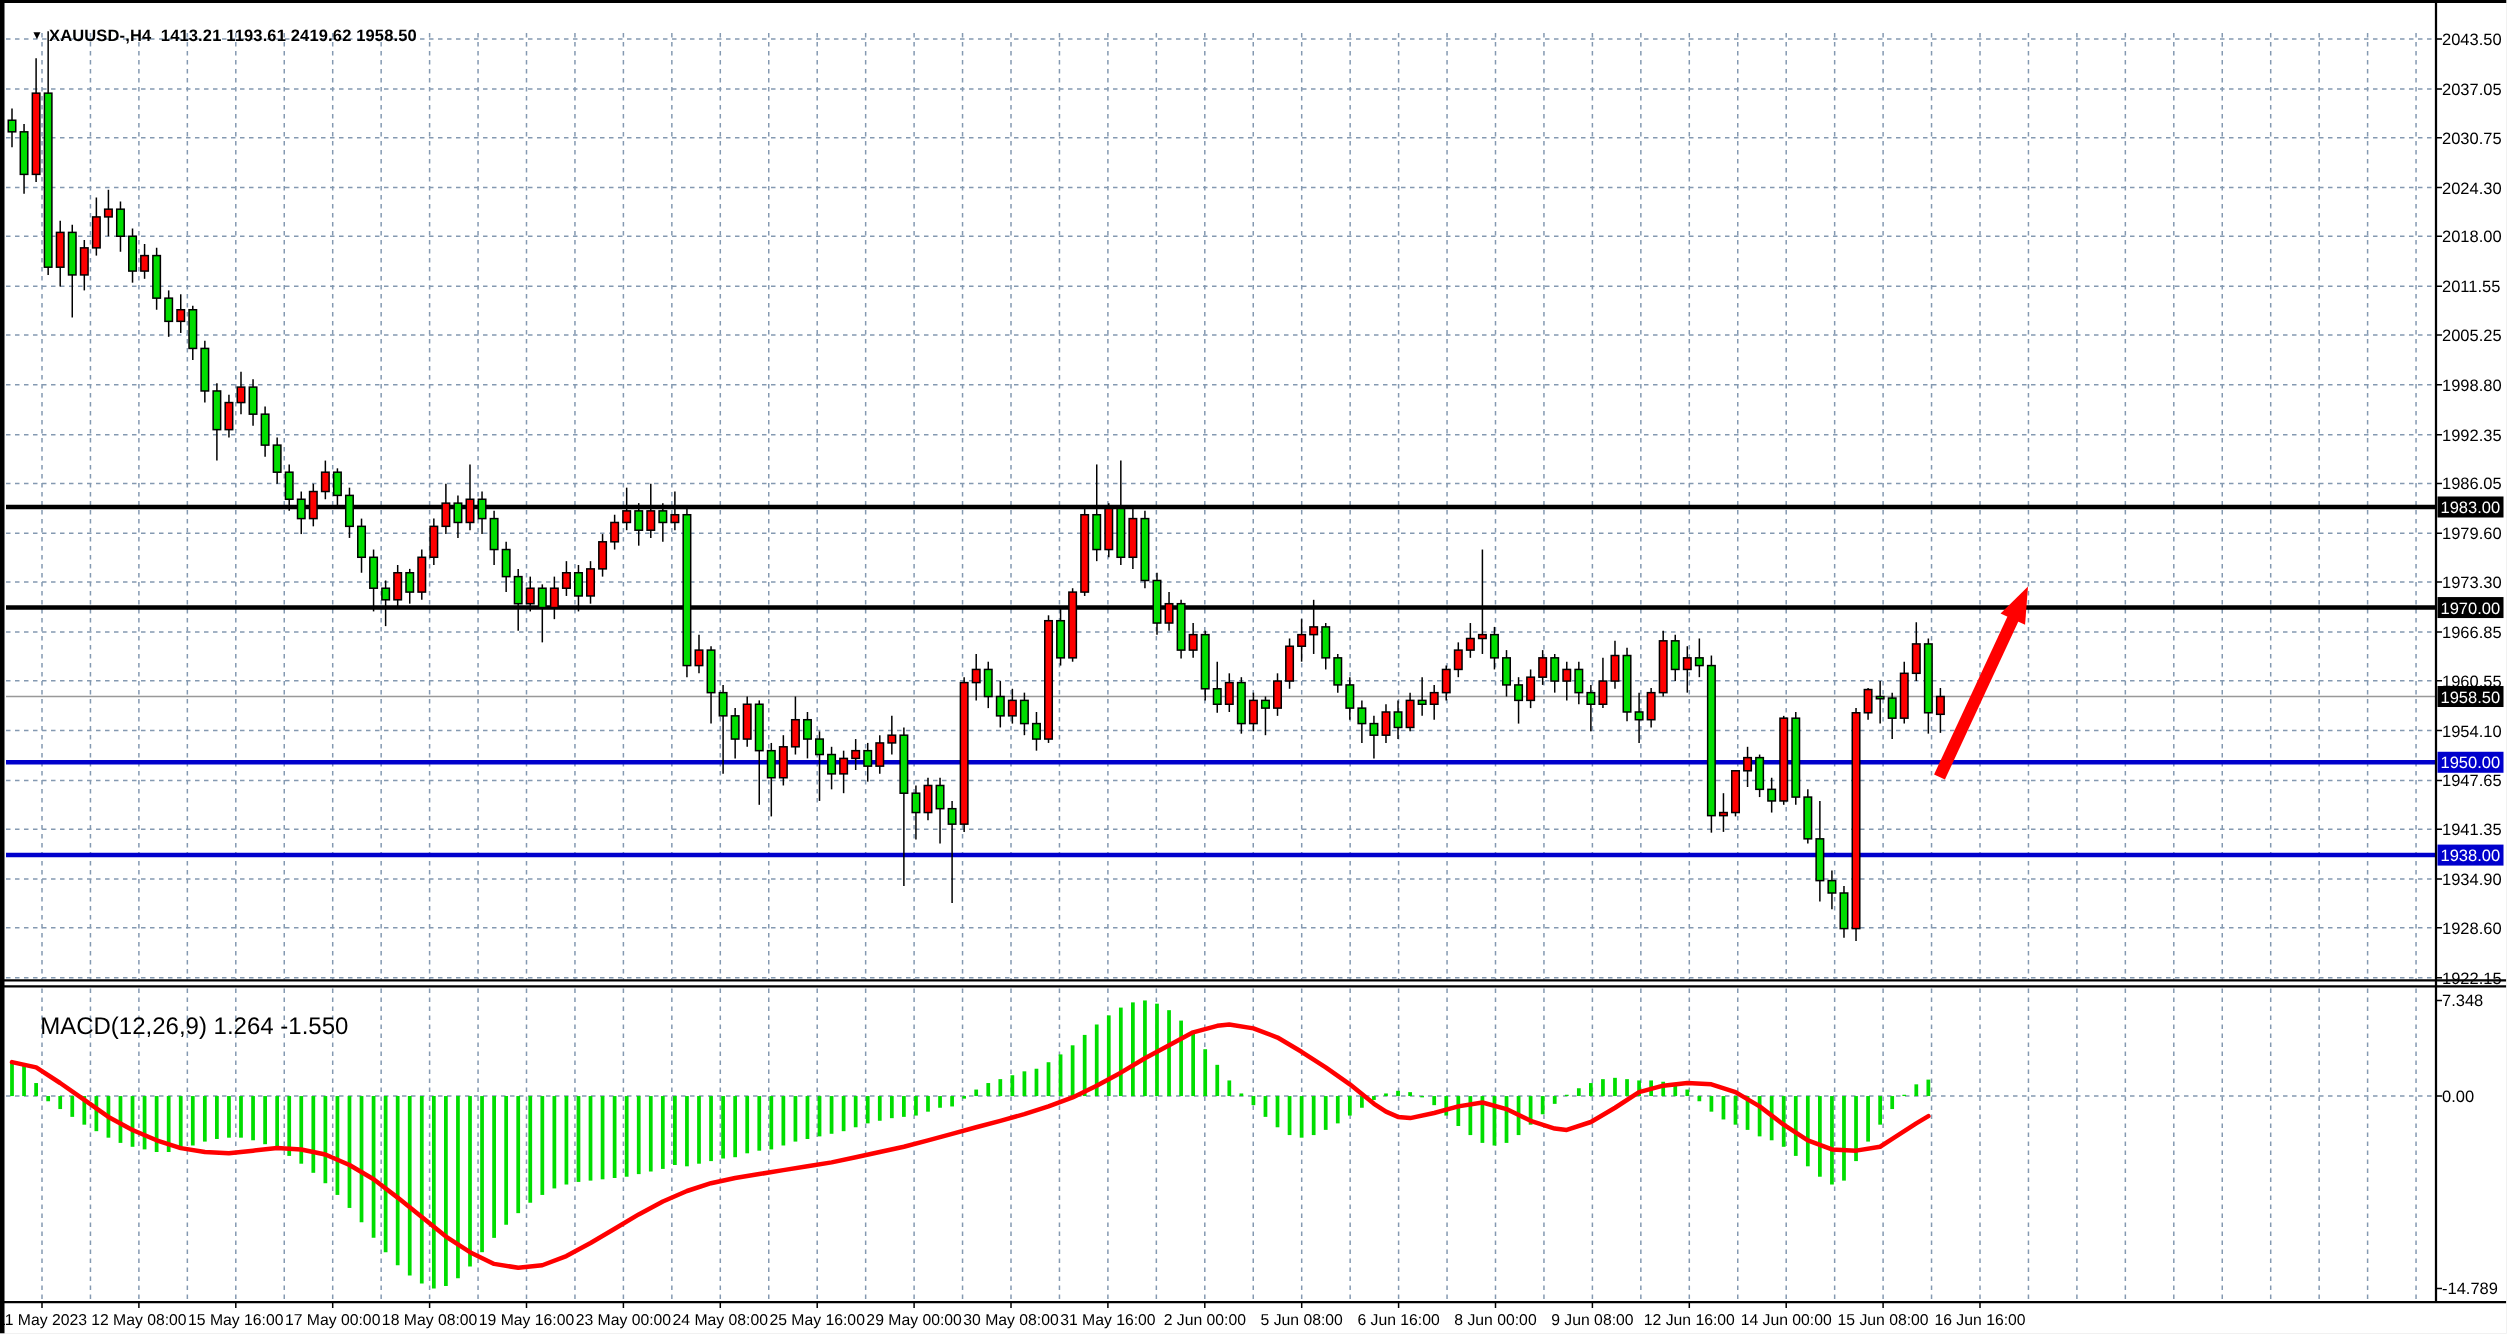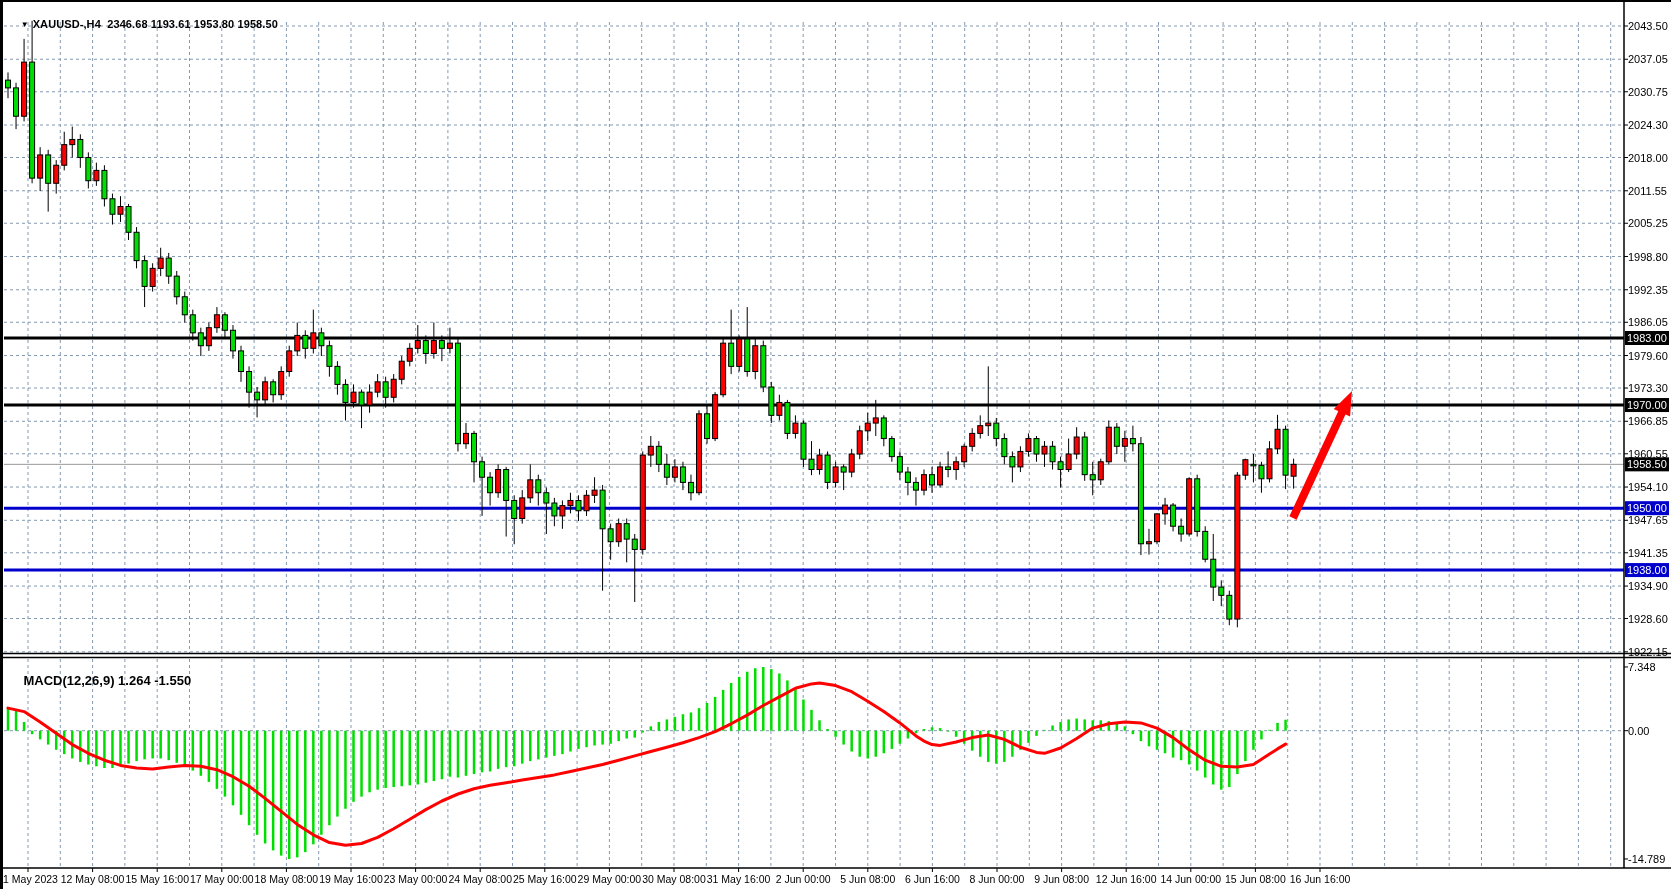--- a/index.html
+++ b/index.html
@@ -8,33 +8,33 @@
     font-family:"Liberation Sans", sans-serif;overflow:hidden;
     border-top:2px solid #000;box-sizing:border-box;
   }
   .left-frame{position:absolute;left:0;top:0;width:3px;height:889px;background:#000;}
   .chart-title{
     position:absolute;left:8px;top:4px;font-size:11px;font-weight:bold;color:#000;
     white-space:pre;z-index:5;letter-spacing:0.1px;
   }
   .chart-title .tri{font-size:8px;vertical-align:1px;margin-right:4px;}
   .macd-label{
-    position:absolute;left:9px;top:656px;font-size:13px;font-weight:bold;color:#000;
+    position:absolute;left:9px;top:656px;font-size:16px;font-weight:normal;color:#000;
     white-space:pre;z-index:5;
   }
   svg text{font-family:"Liberation Sans", sans-serif;}
 </style>
 </head>
 <body>
 
 <div class="window">
   <div class="left-frame"></div>
 
   <div class="chart-title">
-    <span class="tri">▼</span><span>XAUUSD-,H4</span><span>&nbsp;&nbsp;</span><span>2346.68</span><span> </span><span>1193.61</span><span> </span><span>1953.80</span><span> </span><span>1958.50</span>
+    <span class="tri">▼</span><span>XAUUSD-,H4</span><span>&nbsp;&nbsp;</span><span>1413.21</span><span> </span><span>1193.61</span><span> </span><span>2419.62</span><span> </span><span>1958.50</span>
   </div>
 
   <div class="macd-label">
     <span>MACD(12,26,9)</span><span> </span><span>1.264</span><span> </span><span>-1.550</span>
   </div>
 
   <svg id="chart-svg" width="1671" height="889" viewBox="0 0 1671 889" style="position:absolute;left:0;top:0;">
       <g>
         <line x1="28" y1="20" x2="28" y2="651" stroke="#8499b1" stroke-width="1" stroke-dasharray="3,3"></line>
         <line x1="28" y1="657" x2="28" y2="866" stroke="#8499b1" stroke-width="1" stroke-dasharray="3,3"></line>

